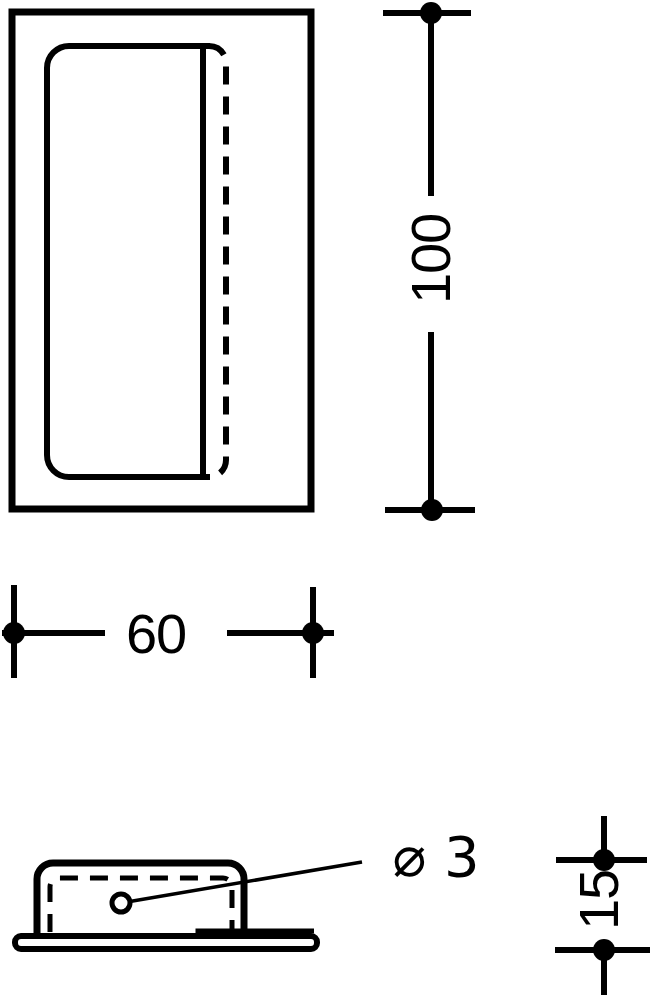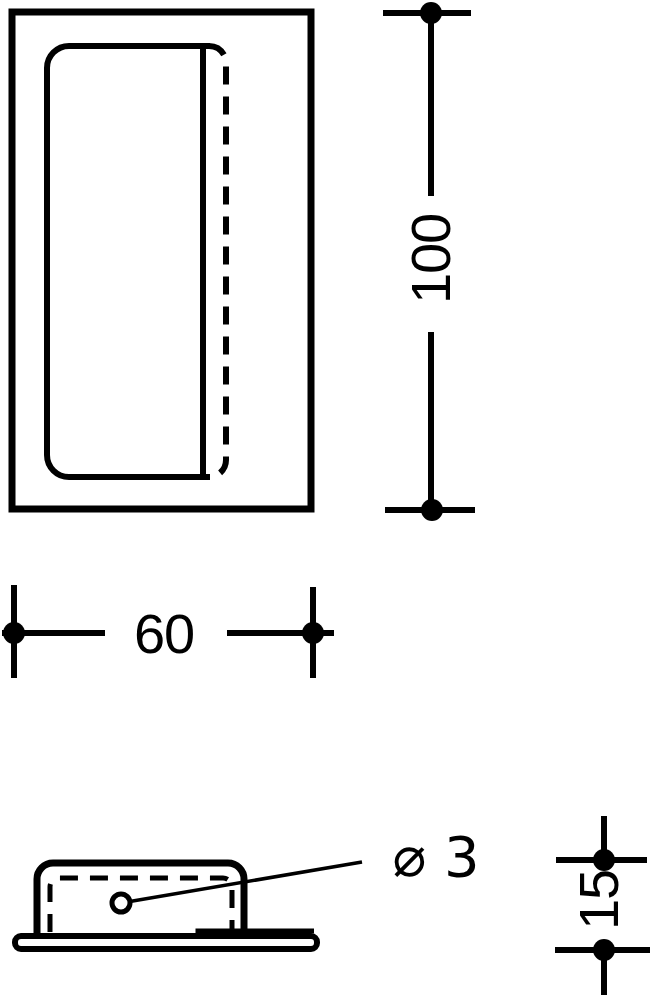--- a/index.html
+++ b/index.html
@@ -90,19 +90,19 @@
       <line x1="556" y1="860" x2="647" y2="860" stroke-width="6"></line>
       <line x1="555" y1="950" x2="650" y2="950" stroke-width="6"></line>
       <line x1="604" y1="950" x2="604" y2="995" stroke-width="6"></line>
       <circle cx="604" cy="860" r="11" fill="#000000" stroke="none"></circle>
       <circle cx="604" cy="950" r="11" fill="#000000" stroke="none"></circle>
     </g>
   </svg>
 
   <div class="dim-label rot" style="left:431px; top:259px;">100</div>
 
-  <div class="dim-label" style="left:164px; top:634px;text-align:center;">60</div>
+  <div class="dim-label" style="left:156px; top:634px;text-align:center;">60</div>
 
   <div class="dim-label rot" style="left:599px; top:900px;">15</div>
 
   <div class="dia-label" style="left:436px; top:857px;">⌀ 3</div>
 
 </div>
 
 </body></html>

